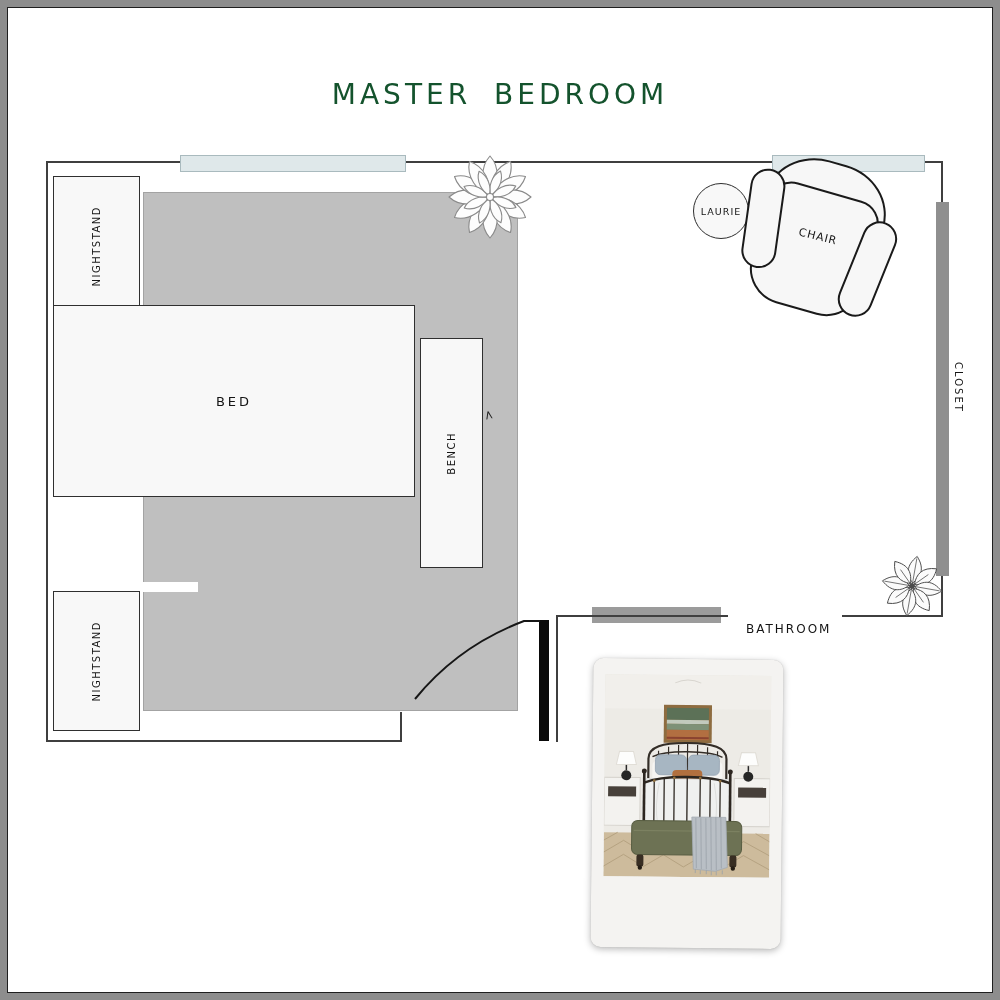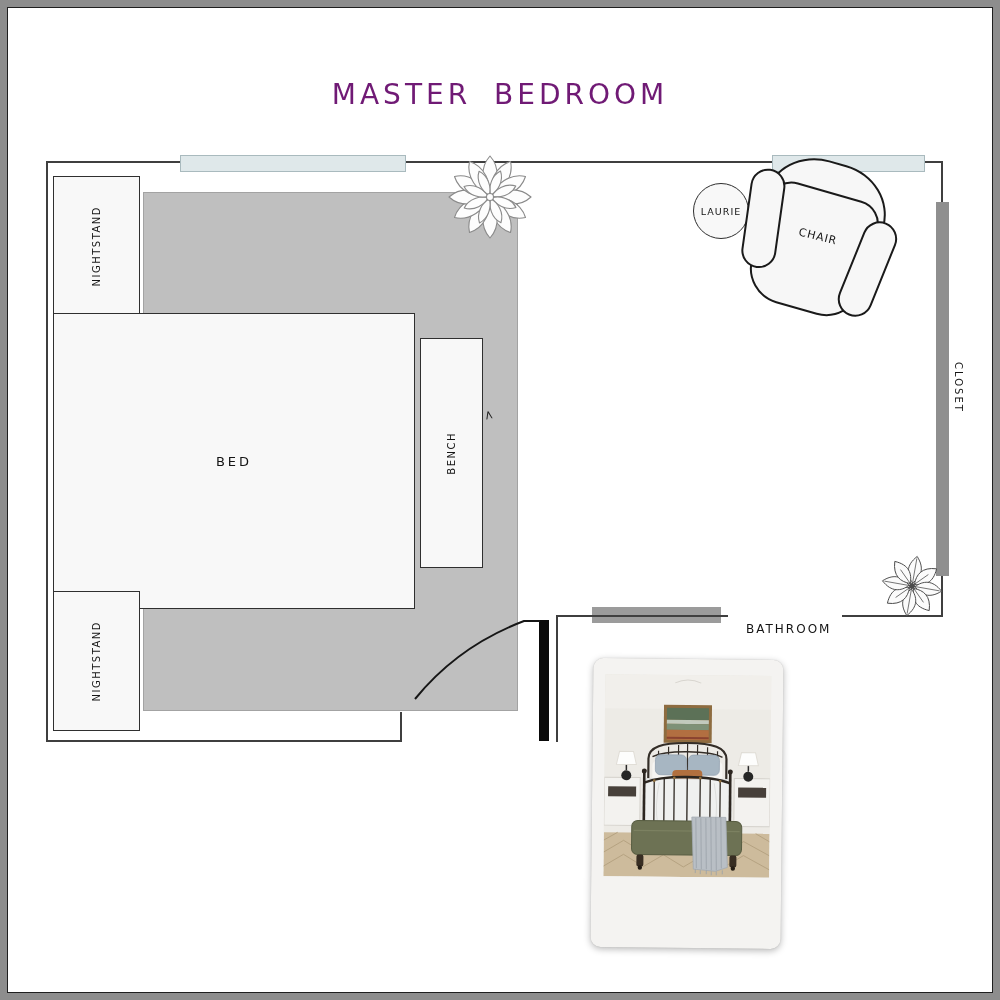--- a/index.html
+++ b/index.html
@@ -11,21 +11,21 @@
   .outer-frame{position:absolute;inset:0;border:7px solid #8d8d8d;pointer-events:none;z-index:50;}
   .inner-line{position:absolute;inset:7px;border:1px solid #1f1f1f;pointer-events:none;z-index:50;}
 
   
   .client-name{
     position:absolute;left:0;right:0;top:50px;text-align:center;
     font-size:17px;font-weight:bold;letter-spacing:7px;word-spacing:9px;color:#1c1c1c;
   }
   .room-title{
     position:absolute;left:0;right:0;top:78px;text-align:center;
-    font-size:28px;letter-spacing:4px;word-spacing:10px;color:#701a75;font-weight:normal;
+    font-size:28px;letter-spacing:4px;word-spacing:10px;color:#14532d;font-weight:normal;
   }
 
   
   .wall{position:absolute;background:#3f3f3f;z-index:3;}
   .w-top{left:46px;top:161px;width:897px;height:2px;}
   .w-left{left:46px;top:161px;width:2px;height:581px;}
   .w-right{left:941px;top:161px;width:2px;height:456px;}
   .w-bottom-left{left:46px;top:740px;width:356px;height:2px;}
   .w-jamb{left:400px;top:712px;width:2px;height:30px;}
   .w-door-right{left:556px;top:615px;width:2px;height:127px;}
@@ -43,21 +43,21 @@
   .patch{position:absolute;background:#ffffff;z-index:2;}
   .patch-a{left:140px;top:313px;width:58px;height:9px;}
   .patch-b{left:140px;top:582px;width:58px;height:10px;}
 
   
   .furn{position:absolute;background:#f8f8f8;border:1.5px solid #2f2f2f;z-index:5;
         display:flex;align-items:center;justify-content:center;box-sizing:border-box;}
   .furn-label{font-size:10px;letter-spacing:1.5px;color:#141414;white-space:nowrap;}
   .v-up{writing-mode:vertical-rl;transform:rotate(180deg);} 
   .nightstand-top{left:53px;top:176px;width:87px;height:141px;}
-  .bed{left:53px;top:313px;width:362px;height:296px;}
+  .bed{left:53px;top:305px;width:362px;height:192px;}
   .bed .furn-label{font-size:13px;letter-spacing:3px;}
   .bench{left:420px;top:338px;width:63px;height:230px;}
   .nightstand-bottom{left:53px;top:591px;width:87px;height:140px;}
   .chest{left:527px;top:162px;width:151px;height:86px;}
   .chest .furn-label{font-size:12px;letter-spacing:2px;}
   .table{left:693px;top:183px;width:56px;height:56px;border-radius:50%;}
   .table .furn-label{font-size:9.5px;letter-spacing:1px;}
 
   
   .chair{position:absolute;left:746px;top:160px;width:142px;height:160px;

